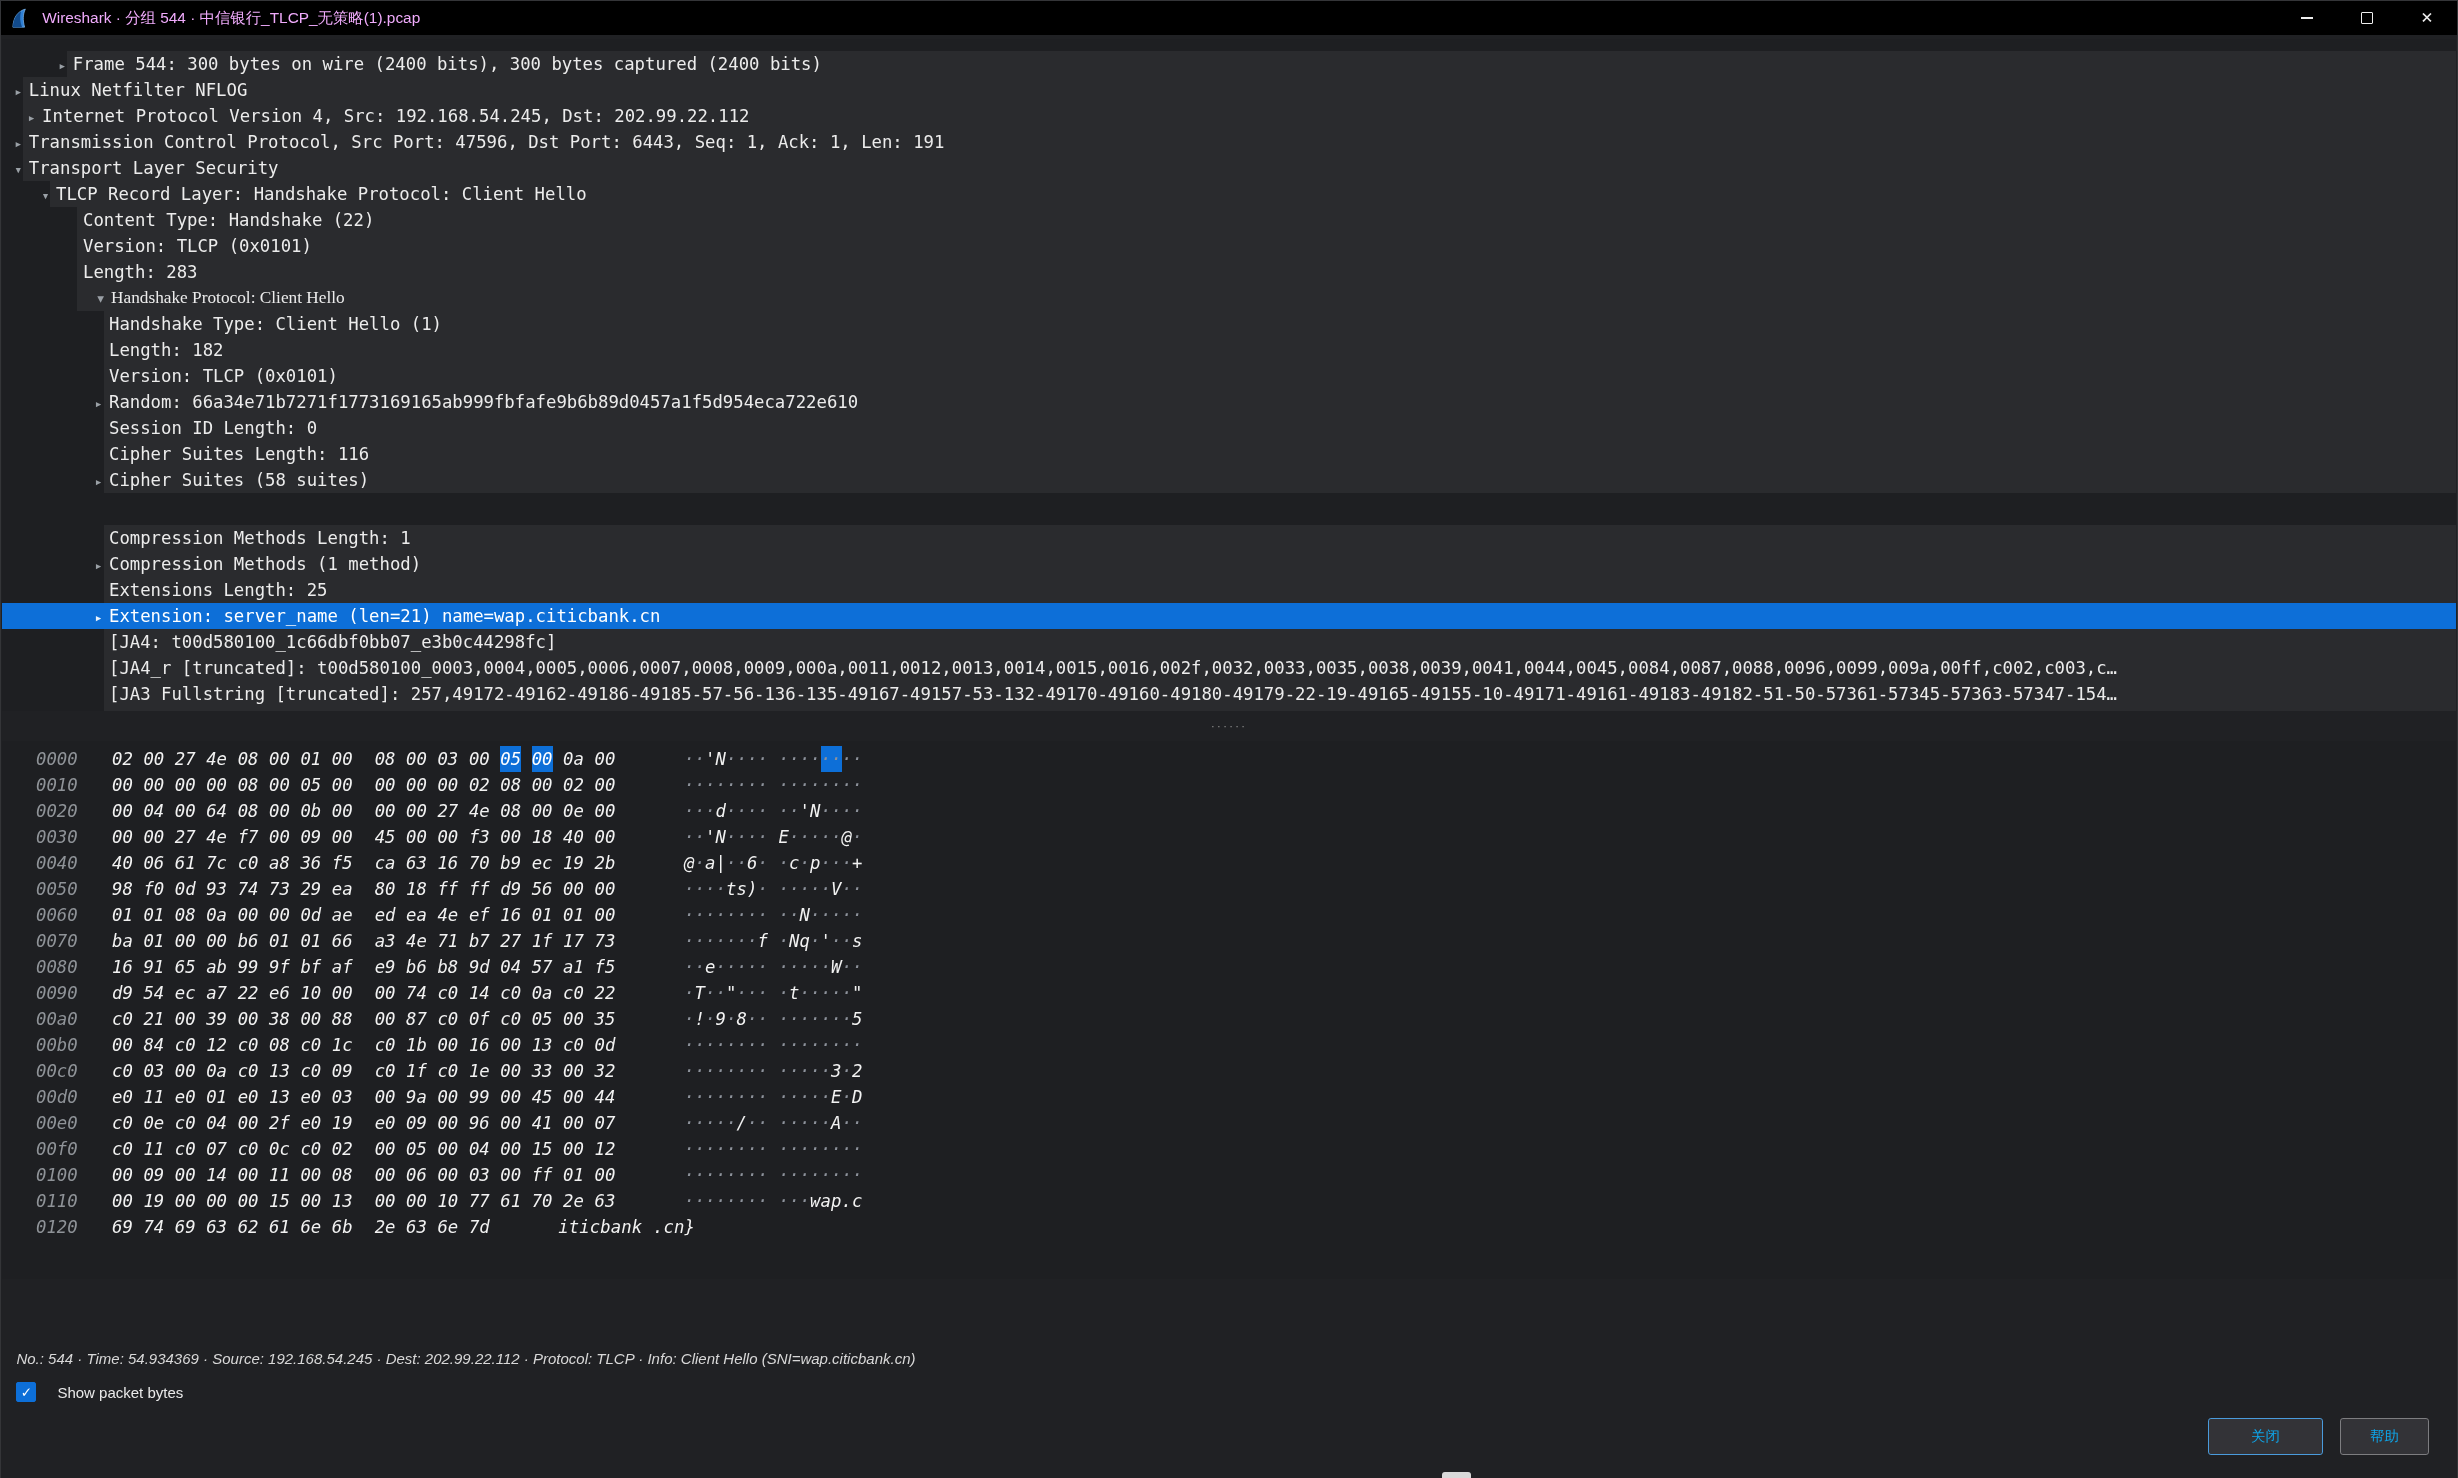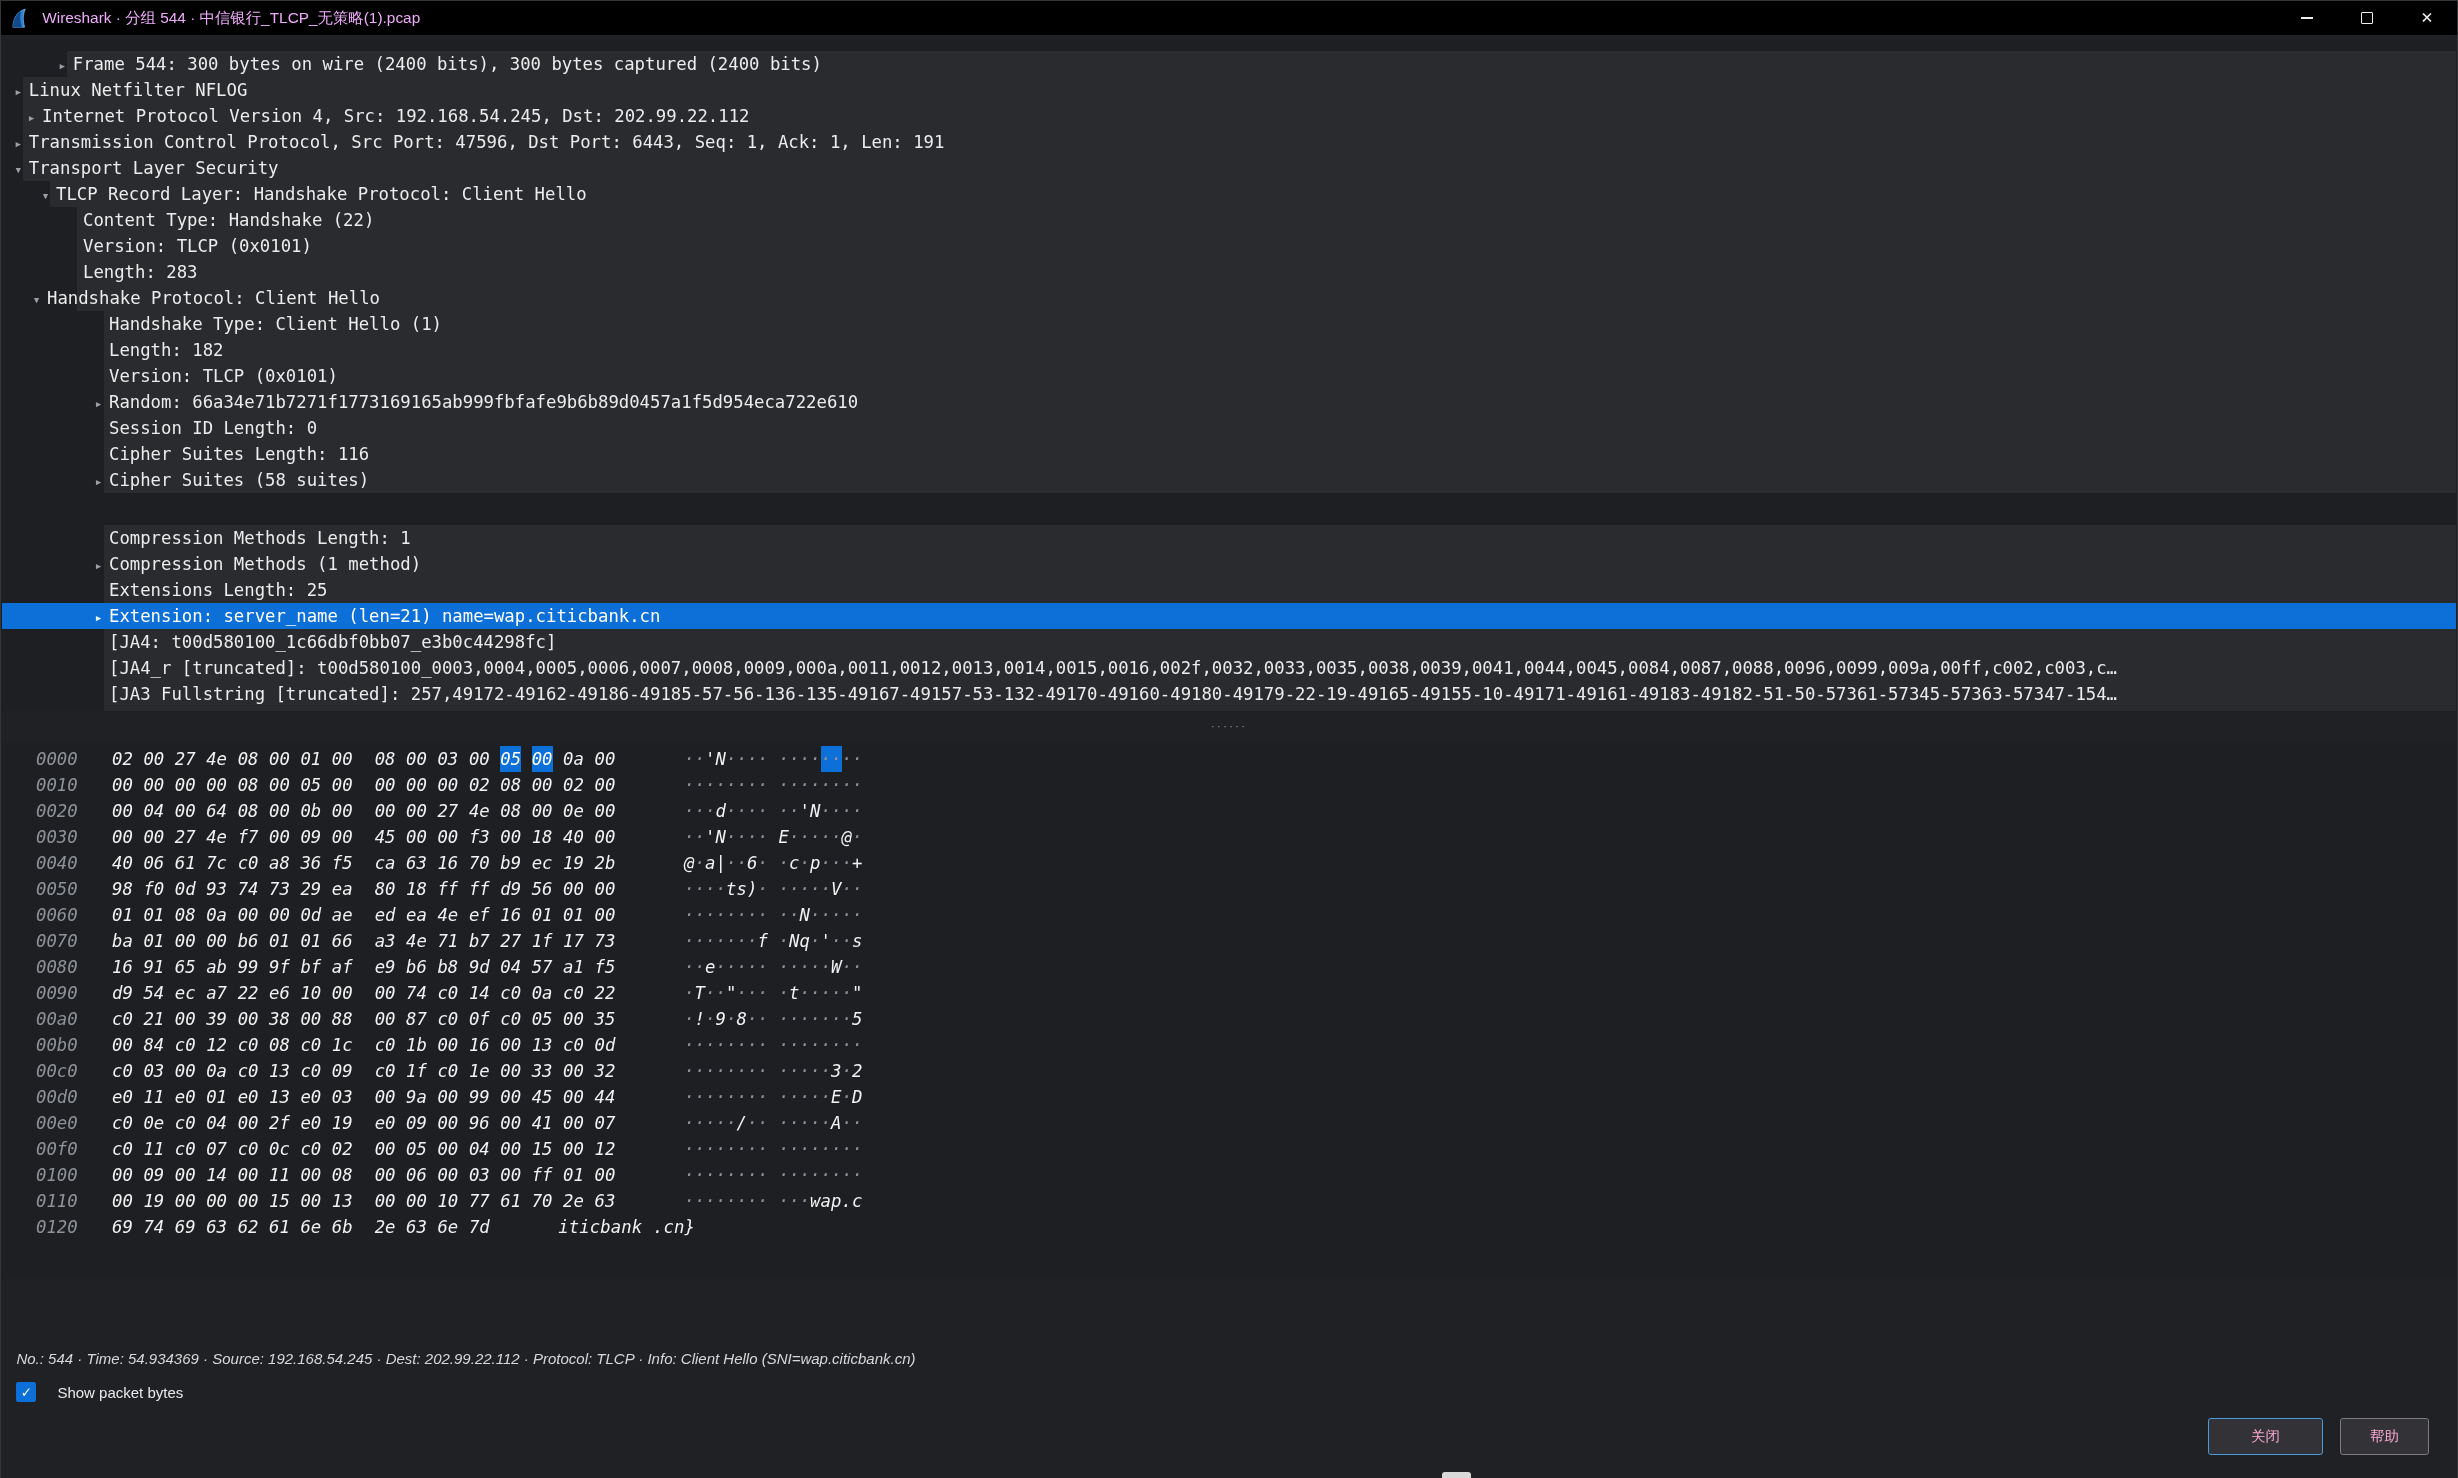--- a/index.html
+++ b/index.html
@@ -46,21 +46,21 @@
   .hexrow .agap{display:inline-block;width:10.6px;}
   .hl{background:#0d6fd8;color:#fff;}
 
   
   .summary{position:absolute;left:15.4px;top:1349px;right:19px;color:#d8d8d8;font-size:15px;
            font-style:italic;white-space:nowrap;overflow:hidden;}
   .cbrow{position:absolute;left:15.4px;top:1381px;display:flex;align-items:center;}
   .cbox{width:18px;height:18px;background:#0d6fd8;border:1px solid #0d6fd8;border-radius:1.9px;
         display:flex;align-items:center;justify-content:center;color:#fff;font-size:13.4px;}
   .cblabel{margin-left:21px;color:#eaeaea;font-size:15px;}
-  .btn{position:absolute;top:1417px;height:37px;background:#333337;color:#f9a8d4;font-size:14.4px;
+  .btn{position:absolute;top:1417px;height:37px;background:#333337;color:#0ea5e9;font-size:14.4px;
        display:flex;align-items:center;justify-content:center;border-radius:2.9px;box-sizing:border-box;}
   .btn-close{right:134px;width:115px;border:1px solid #4a9bdc;}
   .btn-help{right:28px;width:89px;border:1px solid #7d7d80;}
   .taskpeek{position:absolute;left:1441px;top:1471px;width:29px;height:7.7px;background:#d9d9d9;
             border-radius:2.9px 2.9px 0 0;}
 </style>
 </head>
 <body>
 
 <div class="window">
@@ -87,21 +87,21 @@
   <div class="treepane" id="tree">
       <div class="trow" style="padding-left: 5.8px; background: linear-gradient(90deg, rgba(0, 0, 0, 0) 21px, rgb(42, 43, 46) 21px); margin-left: 44px;"><span class="twisty">▸</span><span>Frame 544: 300 bytes on wire (2400 bits), 300 bytes captured (2400 bits)</span></div>
       <div class="trow" style="padding-left: 5.8px; background: linear-gradient(90deg, rgba(0, 0, 0, 0) 21px, rgb(42, 43, 46) 21px);"><span class="twisty">▸</span><span>Linux Netfilter NFLOG</span></div>
       <div class="trow" style="padding-left: 19px; background: linear-gradient(90deg, rgba(0, 0, 0, 0) 21px, rgb(42, 43, 46) 21px);"><span class="twisty">▸</span><span>Internet Protocol Version 4, Src: 192.168.54.245, Dst: 202.99.22.112</span></div>
       <div class="trow" style="padding-left: 5.8px; background: linear-gradient(90deg, rgba(0, 0, 0, 0) 21px, rgb(42, 43, 46) 21px);"><span class="twisty">▸</span><span>Transmission Control Protocol, Src Port: 47596, Dst Port: 6443, Seq: 1, Ack: 1, Len: 191</span></div>
       <div class="trow" style="padding-left: 5.8px; background: linear-gradient(90deg, rgba(0, 0, 0, 0) 21px, rgb(42, 43, 46) 21px);"><span class="twisty">▾</span><span>Transport Layer Security</span></div>
       <div class="trow" style="padding-left: 33px; background: linear-gradient(90deg, rgba(0, 0, 0, 0) 48px, rgb(42, 43, 46) 48px);"><span class="twisty">▾</span><span>TLCP Record Layer: Handshake Protocol: Client Hello</span></div>
       <div class="trow" style="padding-left: 60px; background: linear-gradient(90deg, rgba(0, 0, 0, 0) 75px, rgb(42, 43, 46) 75px);"><span class="twisty"></span><span>Content Type: Handshake (22)</span></div>
       <div class="trow" style="padding-left: 60px; background: linear-gradient(90deg, rgba(0, 0, 0, 0) 75px, rgb(42, 43, 46) 75px);"><span class="twisty"></span><span>Version: TLCP (0x0101)</span></div>
       <div class="trow" style="padding-left: 60px; background: linear-gradient(90deg, rgba(0, 0, 0, 0) 75px, rgb(42, 43, 46) 75px);"><span class="twisty"></span><span>Length: 283</span></div>
-      <div class="trow" style="padding-left: 24px; background: linear-gradient(90deg, rgba(0, 0, 0, 0) 75px, rgb(42, 43, 46) 75px);"><span class="twisty">▾</span><span>Handshake Protocol: Client Hello</span></div>
+      <div class="trow" style="padding-left: 88px; background: linear-gradient(90deg, rgba(0, 0, 0, 0) 75px, rgb(42, 43, 46) 75px); font-family: Liberation Serif, serif;"><span class="twisty">▾</span><span>Handshake Protocol: Client Hello</span></div>
       <div class="trow" style="padding-left: 86px; background: linear-gradient(90deg, rgba(0, 0, 0, 0) 102px, rgb(42, 43, 46) 102px);"><span class="twisty"></span><span>Handshake Type: Client Hello (1)</span></div>
       <div class="trow" style="padding-left: 86px; background: linear-gradient(90deg, rgba(0, 0, 0, 0) 102px, rgb(42, 43, 46) 102px);"><span class="twisty"></span><span>Length: 182</span></div>
       <div class="trow" style="padding-left: 86px; background: linear-gradient(90deg, rgba(0, 0, 0, 0) 102px, rgb(42, 43, 46) 102px);"><span class="twisty"></span><span>Version: TLCP (0x0101)</span></div>
       <div class="trow" style="padding-left: 86px; background: linear-gradient(90deg, rgba(0, 0, 0, 0) 102px, rgb(42, 43, 46) 102px);"><span class="twisty">▸</span><span>Random: 66a34e71b7271f1773169165ab999fbfafe9b6b89d0457a1f5d954eca722e610</span></div>
       <div class="trow" style="padding-left: 86px; background: linear-gradient(90deg, rgba(0, 0, 0, 0) 102px, rgb(42, 43, 46) 102px);"><span class="twisty"></span><span>Session ID Length: 0</span></div>
       <div class="trow" style="padding-left: 86px; background: linear-gradient(90deg, rgba(0, 0, 0, 0) 102px, rgb(42, 43, 46) 102px);"><span class="twisty"></span><span>Cipher Suites Length: 116</span></div>
       <div class="trow" style="padding-left: 86px; background: linear-gradient(90deg, rgba(0, 0, 0, 0) 102px, rgb(42, 43, 46) 102px);"><span class="twisty">▸</span><span>Cipher Suites (58 suites)</span></div>
       <div class="trow" style="padding-left: 86px; background: linear-gradient(90deg, rgba(0, 0, 0, 0) 102px, rgb(42, 43, 46) 102px); margin-top: 32px;"><span class="twisty"></span><span>Compression Methods Length: 1</span></div>
       <div class="trow" style="padding-left: 86px; background: linear-gradient(90deg, rgba(0, 0, 0, 0) 102px, rgb(42, 43, 46) 102px);"><span class="twisty">▸</span><span>Compression Methods (1 method)</span></div>
       <div class="trow" style="padding-left: 86px; background: linear-gradient(90deg, rgba(0, 0, 0, 0) 102px, rgb(42, 43, 46) 102px);"><span class="twisty"></span><span>Extensions Length: 25</span></div>

